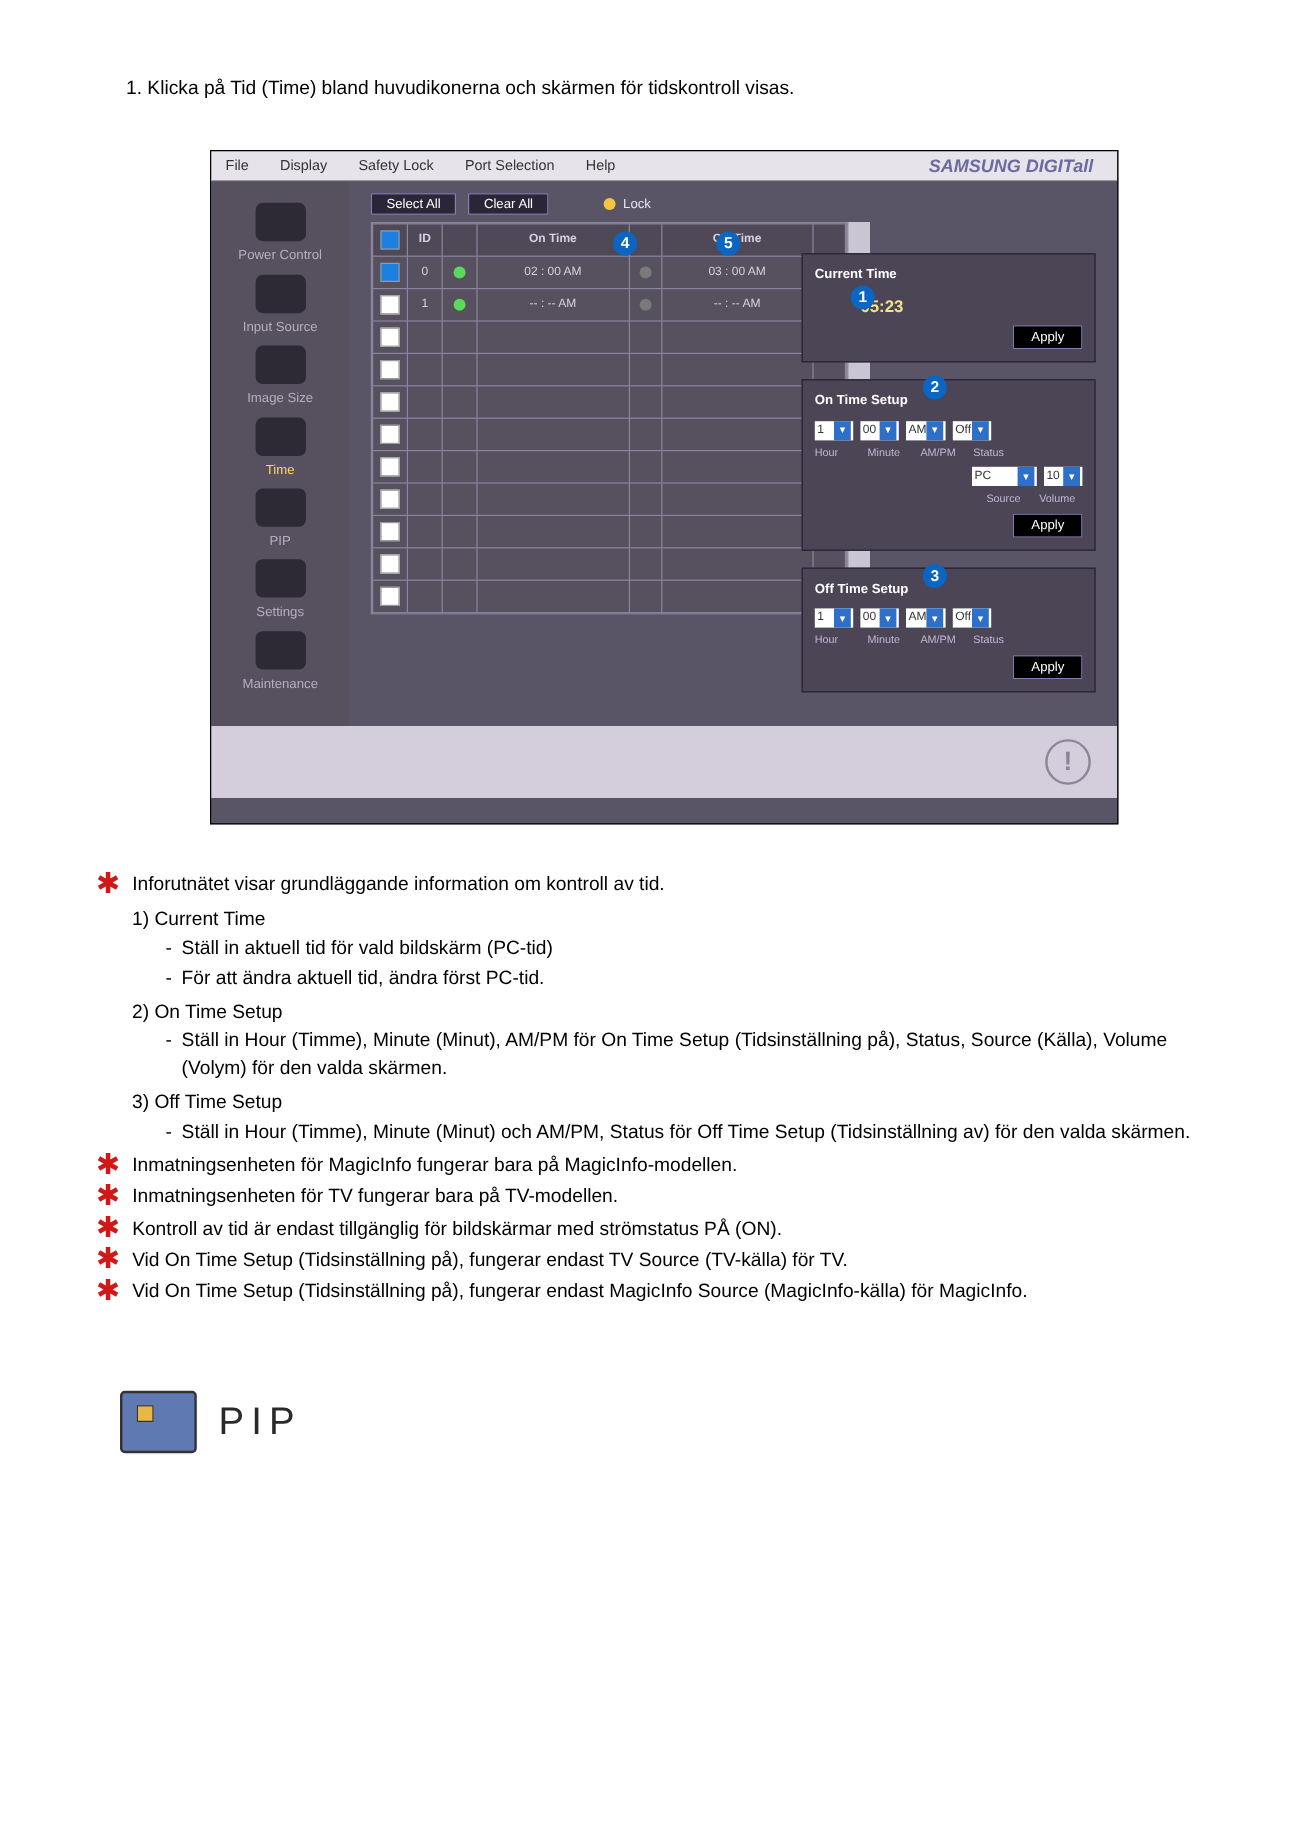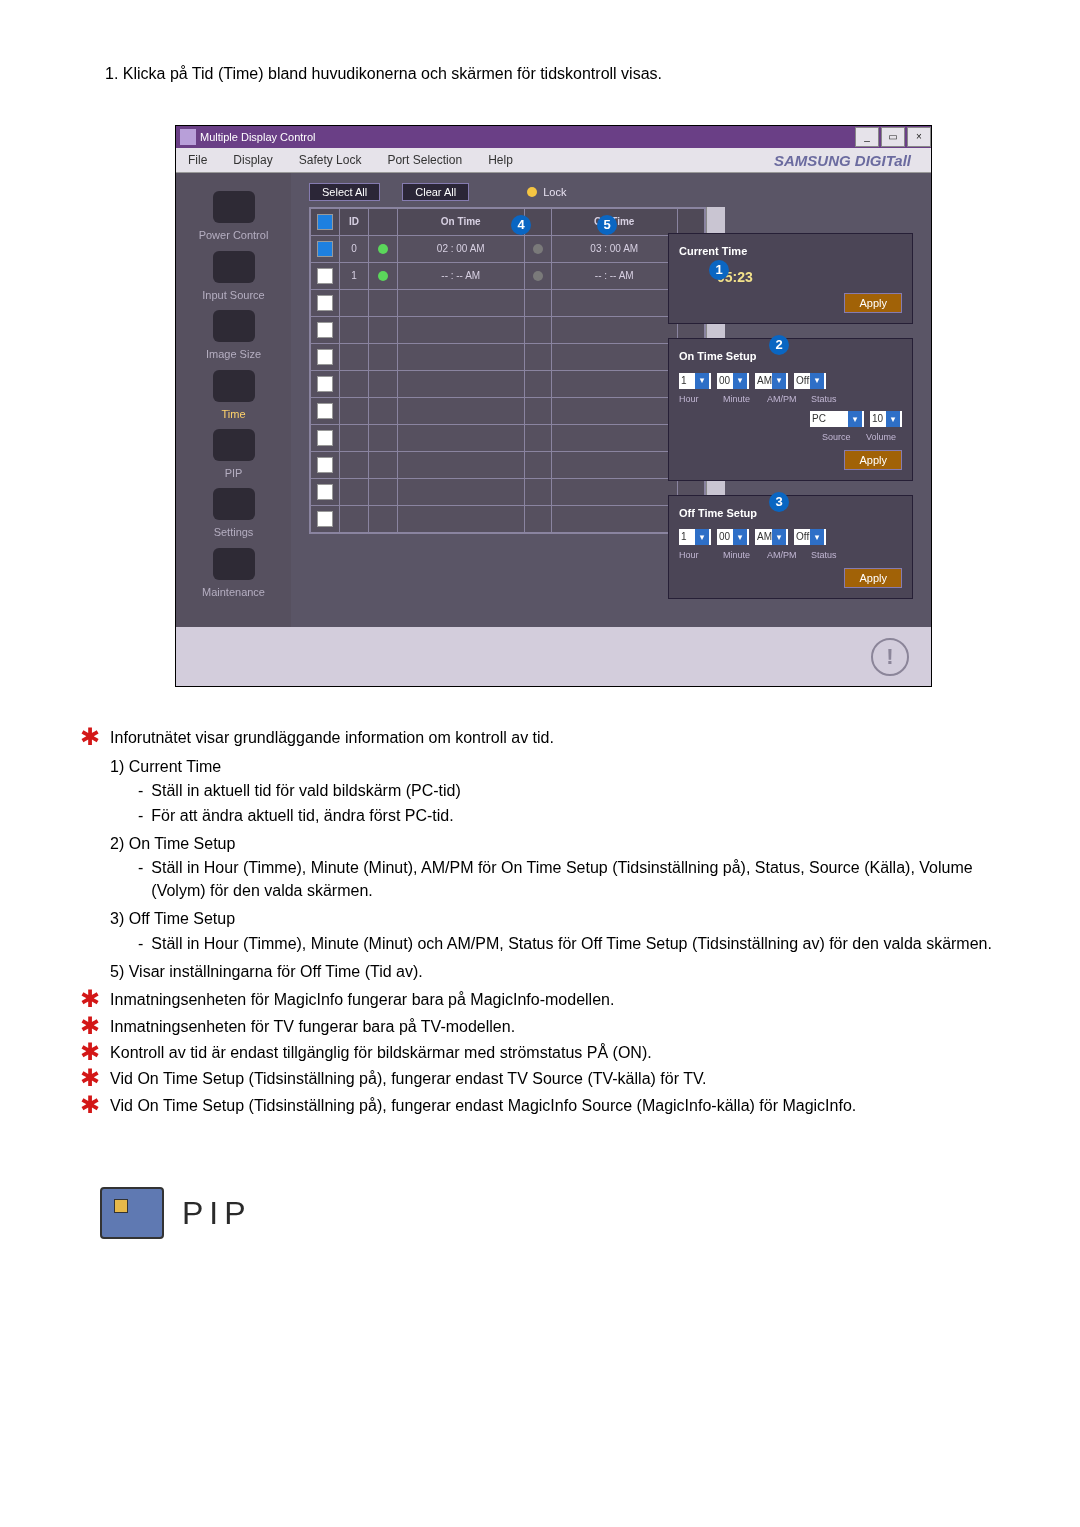--- a/index.html
+++ b/index.html
@@ -32,21 +32,21 @@
   .menubar{height:24px;background:#e6e3ea;border-bottom:1px solid #999;display:flex;align-items:center;font-size:12px;color:#333;padding-left:6px}
   .menubar span{margin-right:14px;padding:3px 6px}
   .brand{margin-left:auto;margin-right:6px;color:#6b6b9f;font-weight:bold;font-style:italic;font-size:15px}
   
   .content{display:flex;height:calc(100% - 46px - 60px)}
   .sidebar{width:115px;background:#56505f;padding-top:14px}
   .side-item{text-align:center;color:#b5aec1;font-size:11px;padding:3px 0}
   .side-item.active{color:#ffd36b;font-weight:normal}
   .side-icon{width:42px;height:32px;margin:4px auto 2px;background:#2e2a35;border-radius:6px}
   .main{flex:1;background:#5a5566;position:relative}
-  .btnbar{display:flex;gap:22px;padding:10px 10px 6px 18px;align-items:center}
+  .btnbar{display:flex;gap:10px;padding:10px 10px 6px 18px;align-items:center}
   .sel,.clr{background:#2b2637;color:#fff;border:1px solid #857bb0;padding:2px 12px;font-size:11px}
   .busy{color:#e8e2f2;font-size:11px;margin-left:36px;display:flex;align-items:center}
   .busy-dot{width:10px;height:10px;border-radius:50%;background:#f5c542;margin-right:6px}
   
   .grid{margin-left:18px;border:1px solid #8a84a0;width:395px}
   .grid table{border-collapse:collapse;width:100%}
   .grid td,.grid th{border:1px solid #8a84a0;height:24px;color:#d7d0e2;font-size:10px;text-align:center;background:#56505f}
   .grid th{background:#4f4957}
   .grid .chk{width:26px}
   .grid .id{width:26px}
@@ -57,21 +57,21 @@
   .gr{background:#7a7a7a}
   .chkbox{width:14px;height:14px;border:1px solid #999;background:#fff;margin:0 auto}
   .chkbox.on{background:#1d80e0}
   .callout{width:20px;height:20px;border-radius:50%;background:#0a66c2;color:#fff;font-weight:bold;display:flex;align-items:center;justify-content:center;font-size:13px;position:absolute}
   .scrollbar{width:18px;background:#c9c5d2;border-left:1px solid #888}
   
   .panel{position:absolute;right:18px;top:60px;width:245px}
   .sect{background:#4b4556;border:1px solid #261f36;padding:10px;margin-bottom:14px;color:#fff;font-size:11px;position:relative}
   .sect-title{font-weight:bold;margin-bottom:8px}
   .timeval{color:#f3e28a;font-weight:bold;font-size:14px;margin-left:38px}
-  .apply{float:right;background:#a16207;color:#fff;border:1px solid #857bb0;padding:3px 14px;font-size:11px;margin-top:6px;clear:both}
+  .apply{float:right;background:#000000;color:#fff;border:1px solid #857bb0;padding:3px 14px;font-size:11px;margin-top:6px;clear:both}
   .row{display:flex;gap:6px;align-items:center;margin-bottom:4px}
   .dd{background:#fff;color:#333;height:16px;min-width:28px;font-size:10px;display:flex;align-items:center;padding:0 2px}
   .dd .arr{width:14px;height:16px;background:#2e6fc7;margin-left:auto;color:#fff;font-size:9px;display:flex;align-items:center;justify-content:center}
   .labels{display:flex;gap:8px;font-size:9px;color:#c1b6d3;margin-top:2px}
   .labels span{min-width:36px;text-align:left}
   
   .bottom{height:60px;background:#d3cddc;display:flex;align-items:center;justify-content:flex-end;padding-right:22px}
   .info-ico{width:34px;height:34px;border:2px solid #8b8599;border-radius:50%;color:#8b8599;font-size:22px;font-weight:bold;display:flex;align-items:center;justify-content:center}
   
   .notes{margin-top:30px}
@@ -89,29 +89,20 @@
   .pip{display:flex;align-items:center;margin-top:70px;margin-left:20px}
   .pip-title{font-size:32px;letter-spacing:6px;color:#2a2a2a}
 </style>
 </head>
 <body>
 
 <div class="page">
   <div class="intro">1.  Klicka på Tid (Time) bland huvudikonerna och skärmen för tidskontroll visas.</div>
 
   <div class="screenshot">
-    <div class="titlebar">
-      <div class="ico"></div>
-      <div class="ttxt">Multiple Display Control</div>
-      <div class="wbtns">
-        <div class="wbtn">_</div>
-        <div class="wbtn">▭</div>
-        <div class="wbtn">×</div>
-      </div>
-    </div>
     <div class="menubar">
       <span>File</span>
       <span>Display</span>
       <span>Safety Lock</span>
       <span>Port Selection</span>
       <span>Help</span>
       <span class="brand">SAMSUNG DIGITall</span>
     </div>
     <div class="content">
       <div class="sidebar">
@@ -414,22 +405,20 @@
             <span class="stxt">Ställ in Hour (Timme), Minute (Minut), AM/PM för On Time Setup (Tidsinställning på), Status, Source (Källa), Volume (Volym) för den valda skärmen.</span>
           </div>
       </div>
       <div class="num-item"><span>3)</span>
         <span>Off Time Setup</span>
         <div class="sub">
             <span class="dash">-</span>
             <span class="stxt">Ställ in Hour (Timme), Minute (Minut) och AM/PM, Status för Off Time Setup (Tidsinställning av) för den valda skärmen.</span>
           </div>
       </div>
-      <div class="num-item"><span>5)</span>
-        <span>Visar inställningarna för Off Time (Tid av).</span></div>
     </div>
 
     <div class="star-line">
         <div class="star">✱</div>
         <div class="txt">Inmatningsenheten för MagicInfo fungerar bara på MagicInfo-modellen.</div>
       </div>
     <div class="star-line">
         <div class="star">✱</div>
         <div class="txt">Inmatningsenheten för TV fungerar bara på TV-modellen.</div>
       </div>

